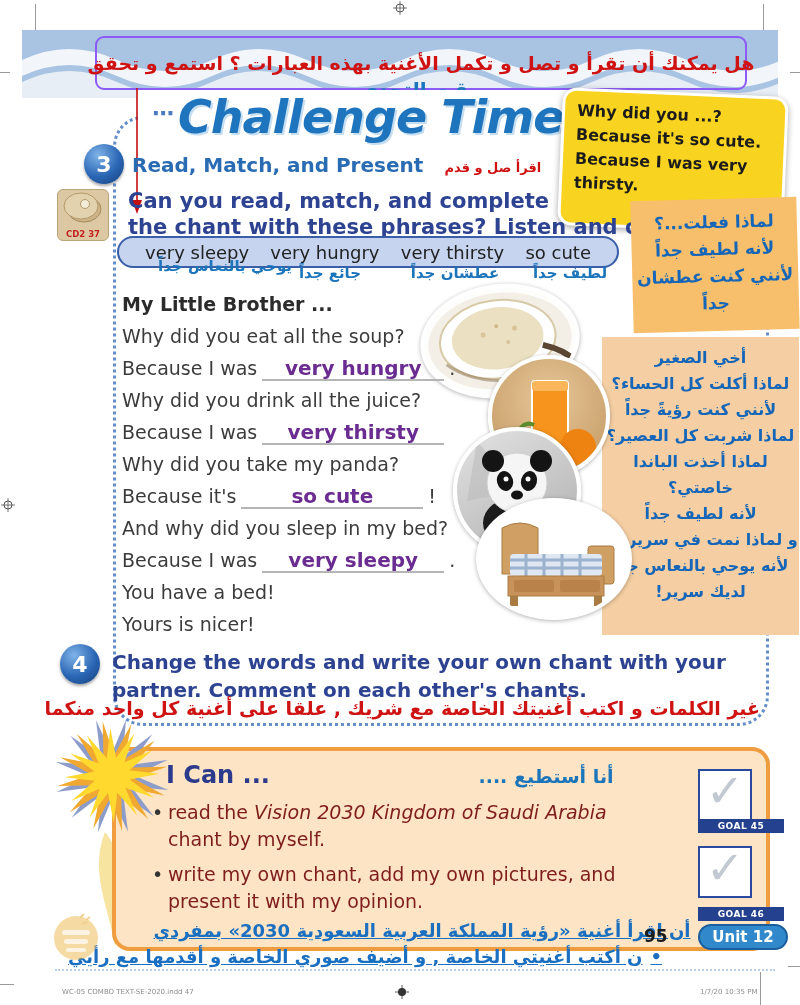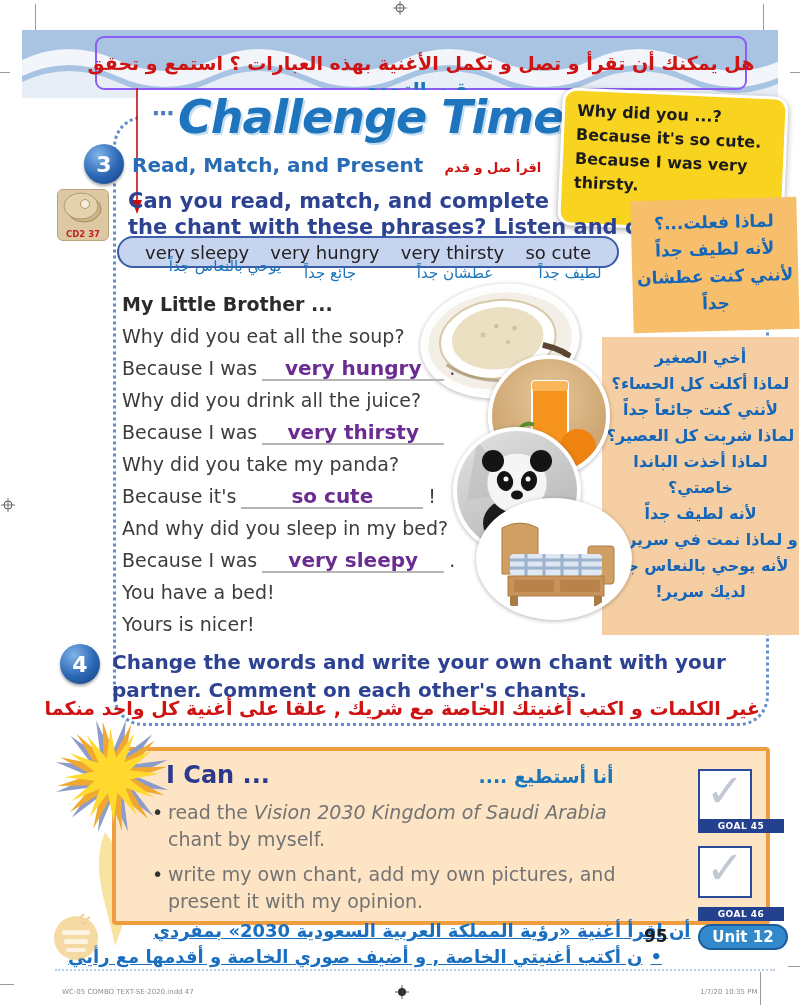--- a/index.html
+++ b/index.html
@@ -57,21 +57,21 @@
   .cd .lbl{position:absolute;left:0;right:0;bottom:1px;color:#c42222;font-weight:bold;font-size:8.5px;}
 
   .instr{position:absolute;left:128px;top:188px;color:#2d4392;font-weight:bold;font-size:21px;
         line-height:26px;white-space:nowrap;}
 
   
   .pill{position:absolute;left:117px;top:236px;width:502px;height:32px;background:#c6d4ef;
         border:2.5px solid #3a5fa8;border-radius:18px;display:flex;align-items:center;
         justify-content:space-between;padding:0 26px;box-sizing:border-box;}
   .pill span{font-size:18px;color:#222;white-space:nowrap;}
-  .pill-ar{position:absolute;color:#1b75bb;font-weight:normal;font-size:15px;text-align:center;
+  .pill-ar{position:absolute;color:#1b75bb;font-weight:bold;font-size:15px;text-align:center;
         direction:rtl;white-space:nowrap;}
 
   
   .chant{position:absolute;left:122px;top:288px;width:360px;}
   .chant-line{white-space:nowrap;font-size:19px;color:#3c3c3c;height:32px;line-height:32px;}
   .chant-title{font-weight:bold;color:#2b2b2b;}
   .blank{display:inline-block;min-width:182px;text-align:center;border-bottom:2px solid #b5b5b5;
         color:#6b2c91;font-weight:bold;font-size:20px;line-height:22px;margin:0 5px;}
 
   
@@ -88,26 +88,26 @@
         line-height:27px;padding-top:10px;box-sizing:border-box;transform:rotate(-1.5deg);}
   .panel2{left:602px;top:337px;width:197px;height:298px;background:#f5cfa3;font-size:16px;
         line-height:26px;padding-top:8px;box-sizing:border-box;}
 
   .t4text{position:absolute;left:112px;top:648px;color:#2d4392;font-weight:bold;font-size:20px;
         line-height:28px;white-space:nowrap;}
   .t4ar{position:absolute;left:55px;top:697px;width:705px;text-align:center;color:#cf1212;
         font-weight:bold;font-size:19px;direction:rtl;white-space:nowrap;}
 
   
-  .ican{position:absolute;left:112px;top:747px;width:658px;height:178px;background:#fce4c5;
-        border:4px solid #ef9d3f;border-radius:4px;box-sizing:border-box;}
+  .ican{position:absolute;left:112px;top:747px;width:658px;height:204px;background:#fce4c5;
+        border:4px solid #ef9d3f;border-radius:18px;box-sizing:border-box;}
   .ican-title{position:absolute;left:50px;top:10px;color:#2c3a8e;font-weight:bold;font-size:24px;}
   .ican-title-ar{position:absolute;left:300px;top:14px;width:260px;text-align:center;color:#1b75bb;
         font-weight:bold;font-size:19px;direction:rtl;}
-  .ican-list{position:absolute;left:32px;top:48px;width:480px;font-size:19px;color:#737373;line-height:27px;}
+  .ican-list{position:absolute;left:32px;top:48px;width:480px;font-size:19px;color:#7f1d1d;line-height:27px;}
   .ican-item{margin-bottom:8px;padding-left:20px;position:relative;}
   .ican-item::before{content:"•";position:absolute;left:4px;color:#333;}
   .ital{font-style:italic;}
   .checkbox{position:absolute;left:582px;width:50px;height:48px;background:#fff;
         border:2px solid #2b4a9e;display:flex;align-items:center;justify-content:center;}
   .checkbox .chk{color:#c3c9d2;font-size:46px;line-height:40px;font-weight:bold;margin-top:-8px;}
   .goal{position:absolute;left:582px;width:54px;background:#24418f;color:#fff;font-weight:bold;
         font-size:9px;text-align:center;padding:2px 16px;letter-spacing:.5px;}
 
   
@@ -206,21 +206,21 @@
 
   <div class="panel panel1">
     <div>لماذا فعلت...؟</div>
     <div>لأنه لطيف جداً</div>
     <div>لأنني كنت عطشان</div>
     <div>جداً</div>
   </div>
   <div class="panel panel2">
     <div>أخي الصغير</div>
     <div>لماذا أكلت كل الحساء؟</div>
-    <div>لأنني كنت جائعاً جداً</div>
+    <div>لأنني كنت رؤيةً جداً</div>
     <div>لماذا شربت كل العصير؟</div>
     <div>لماذا أخذت الباندا خاصتي؟</div>
     <div>لأنه لطيف جداً</div>
     <div>و لماذا نمت في سريري؟</div>
     <div>لأنه يوحي بالنعاس جداً</div>
     <div>لديك سرير!</div>
   </div>
 
   <div class="photo soup">
     <svg width="152" height="106" viewBox="0 0 152 106">

